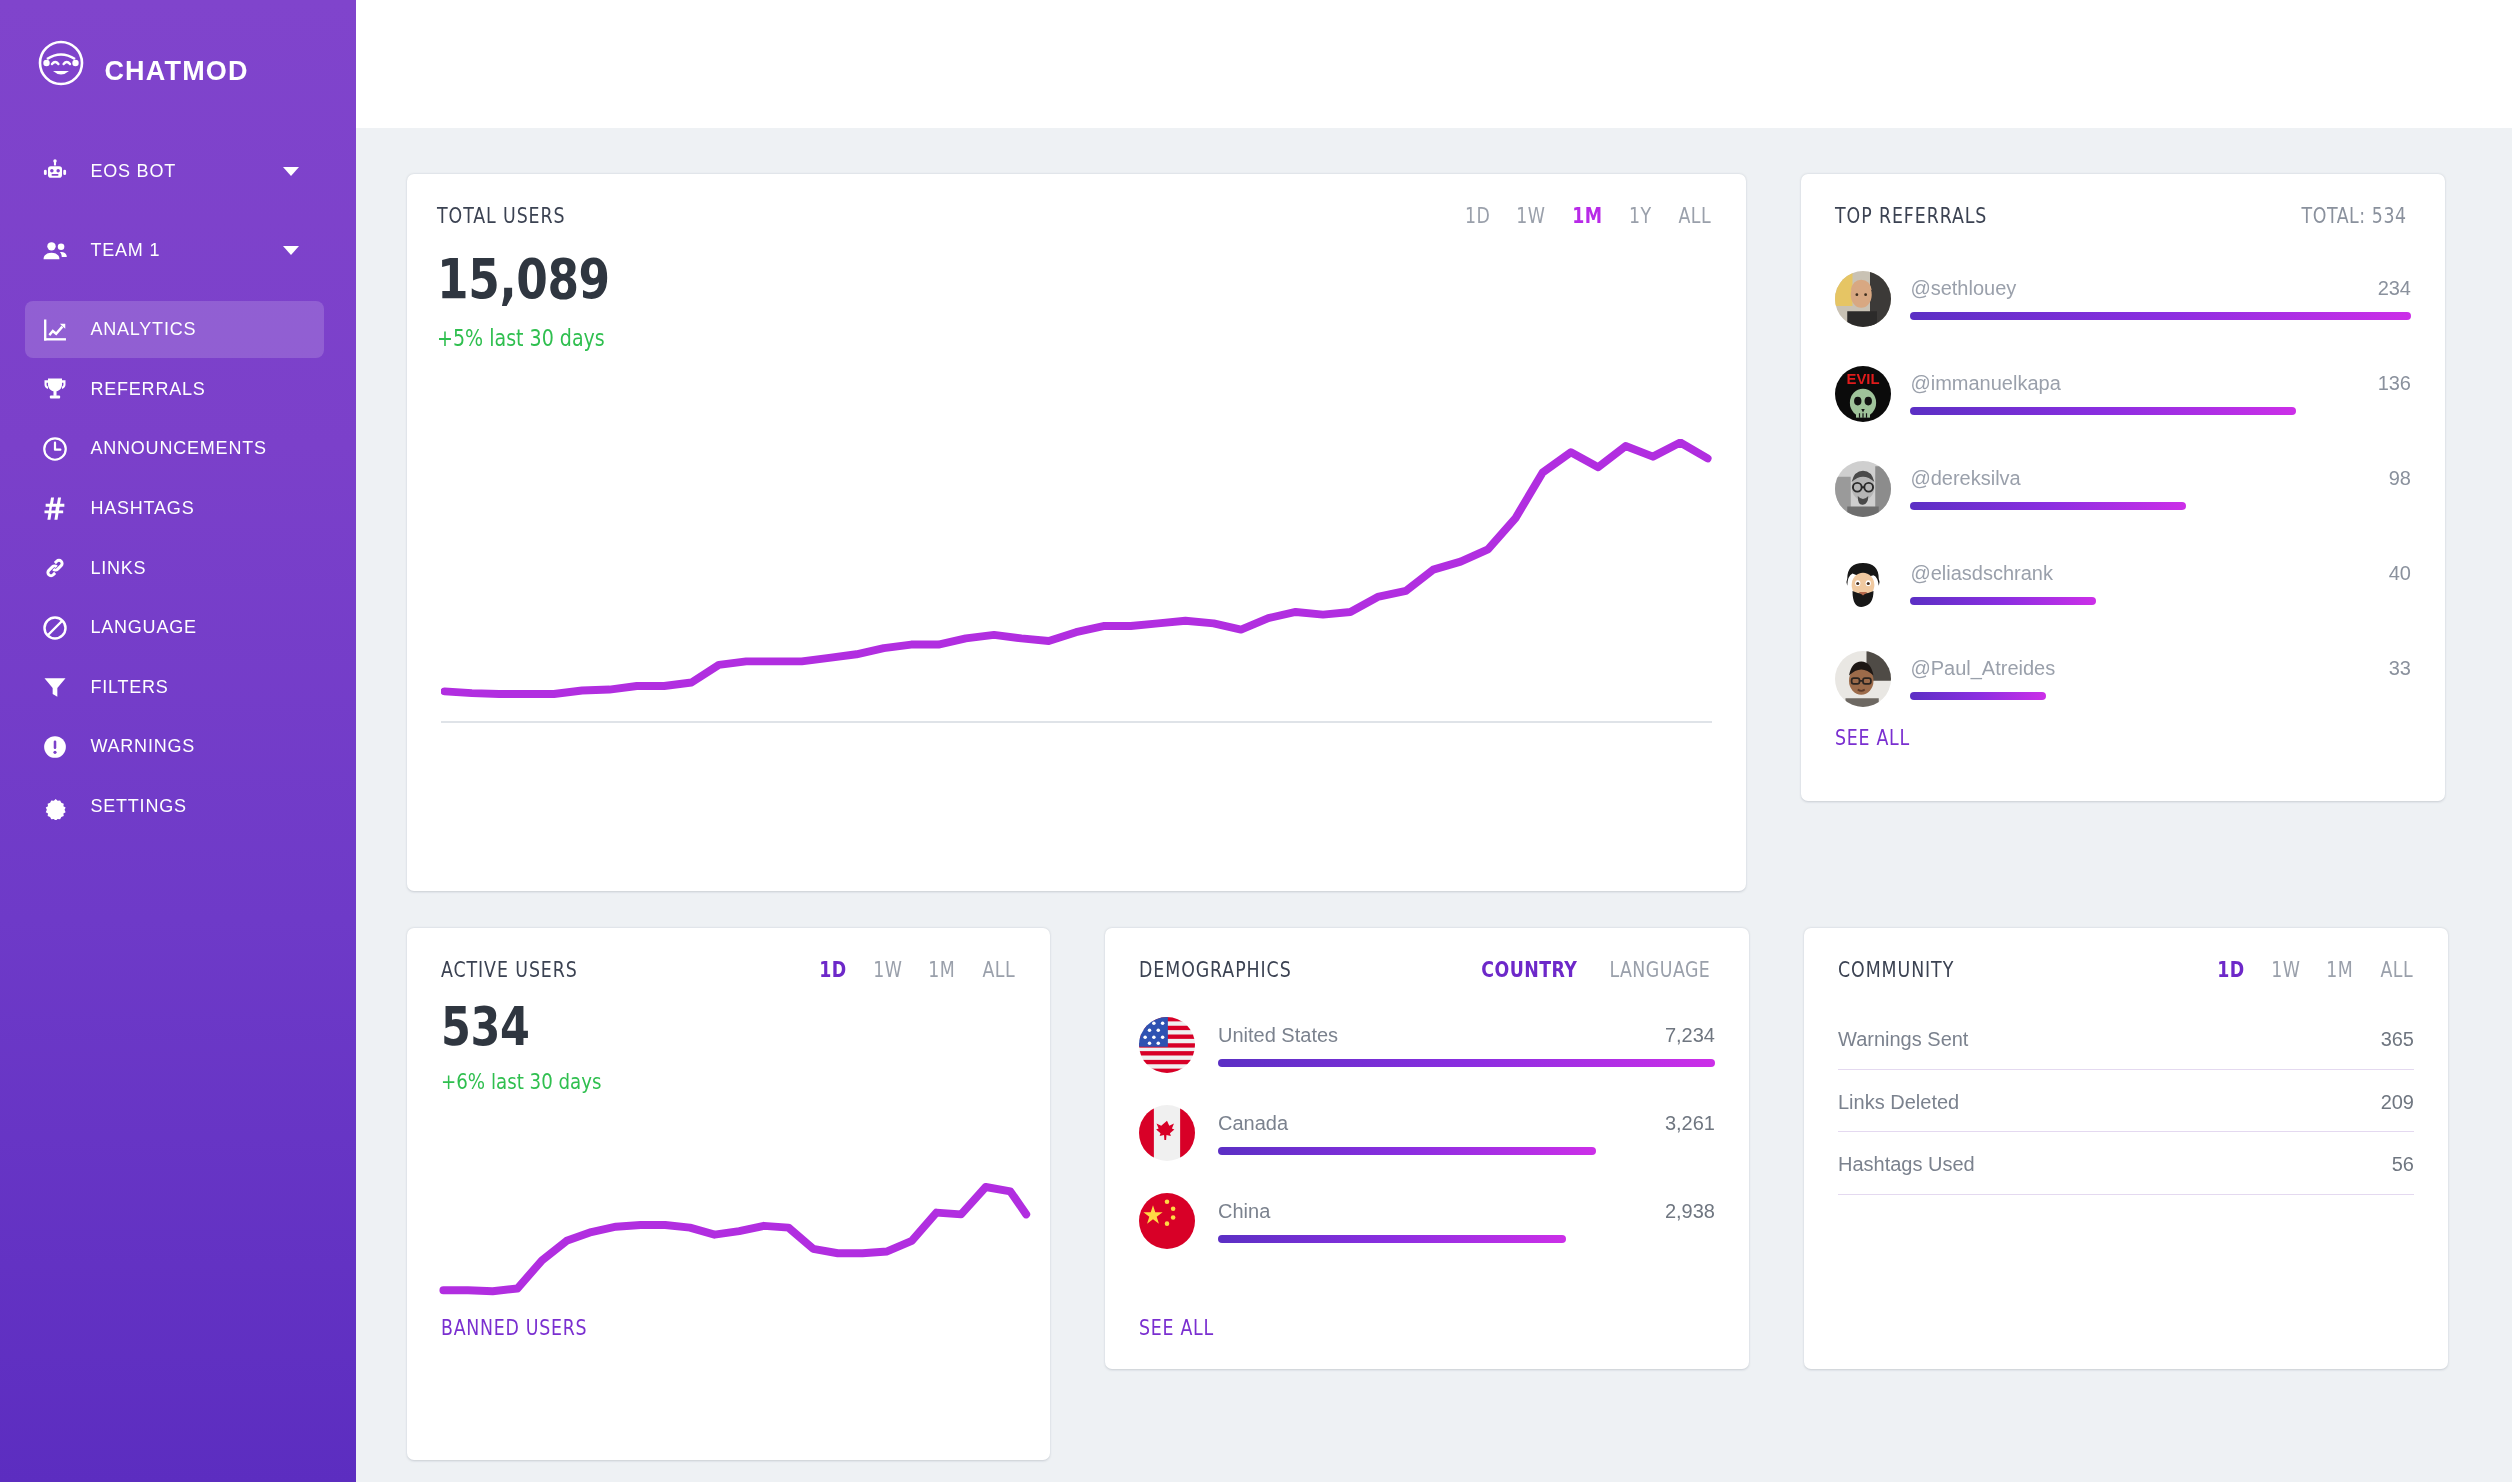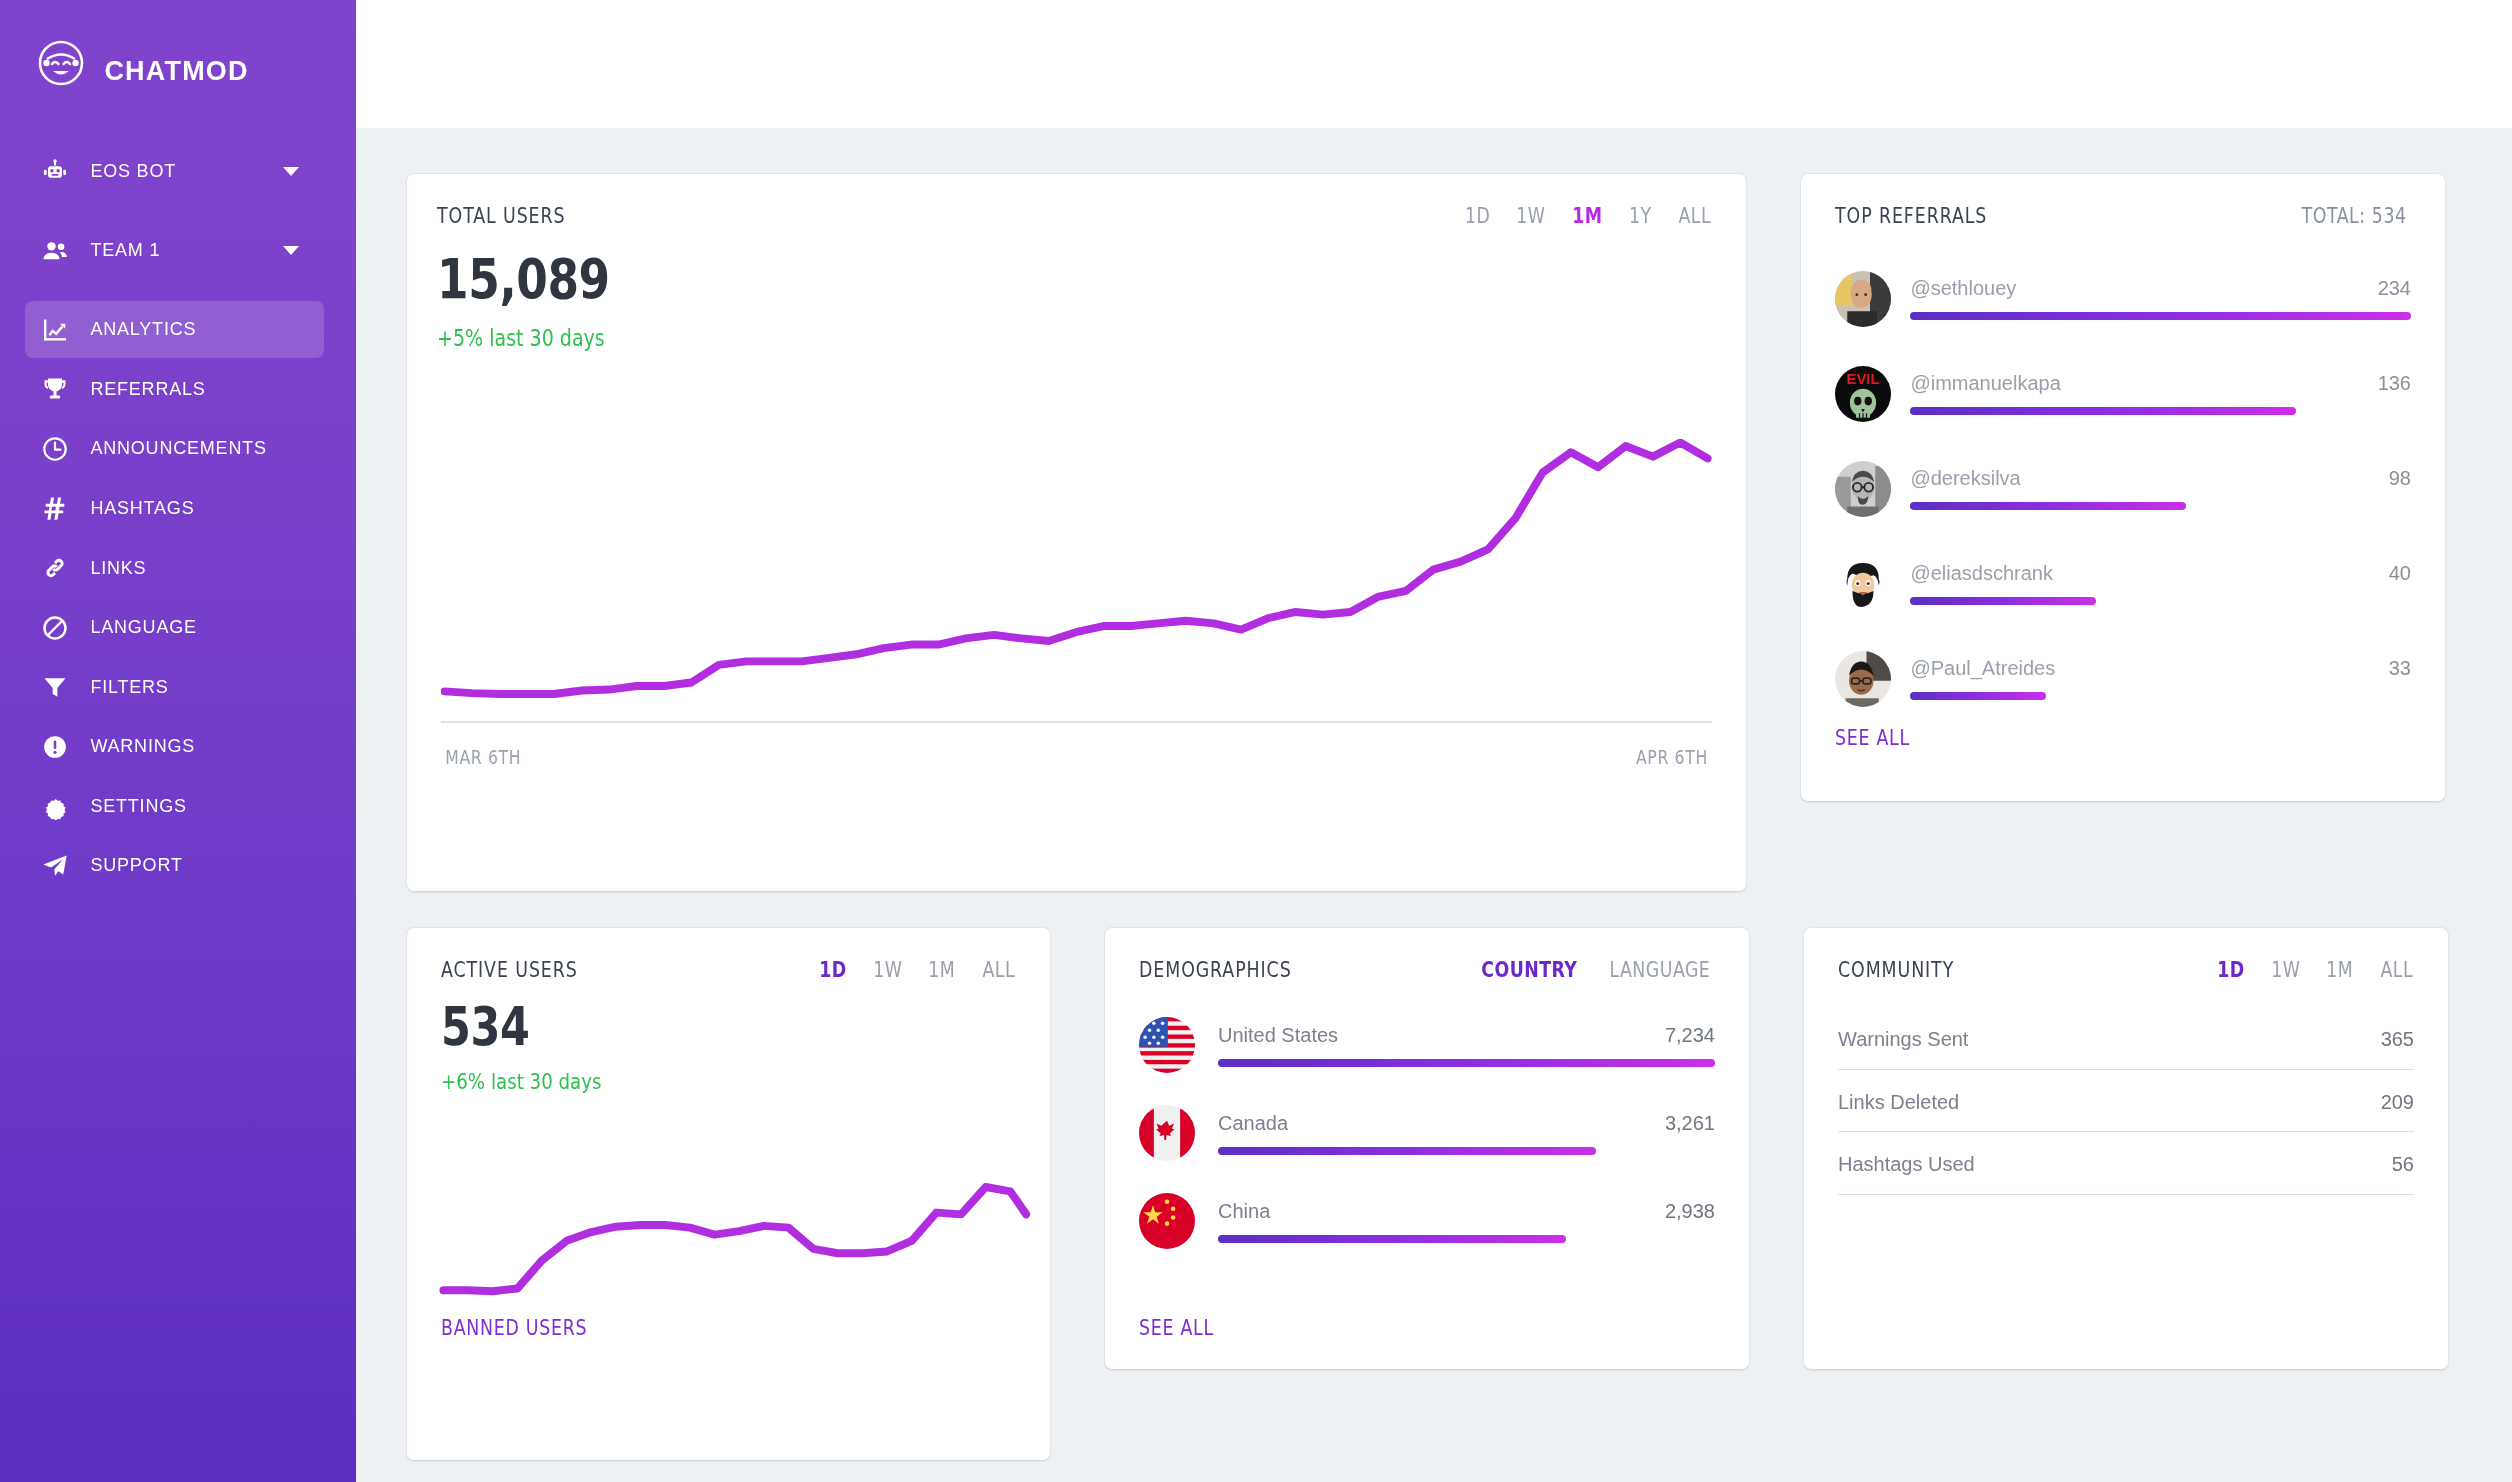--- a/index.html
+++ b/index.html
@@ -281,28 +281,20 @@
 
       <div class="nav-item">
         <span class="nav-ico">
           <svg viewBox="0 0 24 24">
               <path d="M12 8.1a3.9 3.9 0 1 0 0 7.8 3.9 3.9 0 0 0 0-7.8zm9.1 5.2l-1.9-1.1.3-2.2-2.1-.8-1-2-2.2.3-1.6-1.5-1.6 1.5-2.2-.3-1 2-2.1.8.3 2.2-1.9 1.1.9 2-.9 2 1.9 1.1-.3 2.2 2.1.8 1 2 2.2-.3 1.6 1.5 1.6-1.5 2.2.3 1-2 2.1-.8-.3-2.2 1.9-1.1-.9-2z"></path>
             </svg>
         </span>
         <span class="nav-label">SETTINGS</span>
       </div>
 
-      <div class="nav-item">
-        <span class="nav-ico">
-          <svg viewBox="0 0 24 24">
-              <path d="M22 3L2 10.7l6.6 2.5L19 6.2l-7.6 8.6.6 5.6 3-3.9 4.1 2.8z"></path>
-            </svg>
-        </span>
-        <span class="nav-label">SUPPORT</span>
-      </div>
     </nav>
   </aside>
 
   <div class="main">
     <div class="topbar"></div>
 
     <div class="content">
 
       <div class="row">
 
@@ -323,24 +315,20 @@
           <div class="sparkbox">
             <svg viewBox="0 0 1441 340" preserveAspectRatio="none">
               <polyline fill="none" stroke="#b12ee0" stroke-width="9" stroke-linecap="round" stroke-linejoin="round" points="4,286 35,288 66,289 97,289 128,289 160,285 191,284 222,280 253,280 284,276
                         315,256 346,252 377,252 409,252 440,248 471,244 502,237 533,233 564,233 595,226
                         627,222 658,226 689,229 720,219 751,212 782,212 813,209 844,206 876,209 907,216
                         938,203 969,196 1000,199 1031,196 1062,179 1094,172 1125,148 1156,139 1187,125 1218,90
                         1249,38 1281,15 1312,32 1343,8 1374,20 1405,4 1436,22"></polyline>
             </svg>
           </div>
           <div class="axis"></div>
-          <div class="dates">
-            <span class="date">MAR 6TH</span>
-            <span class="date">APR 6TH</span>
-          </div>
         </section>
 
         <section class="card c-ref">
           <div class="card-head">
             <h2 class="card-title">TOP REFERRALS</h2>
             <span class="total-lbl">TOTAL: 534</span>
           </div>
 
           <div class="ref-list">
             <div class="ref-row">

